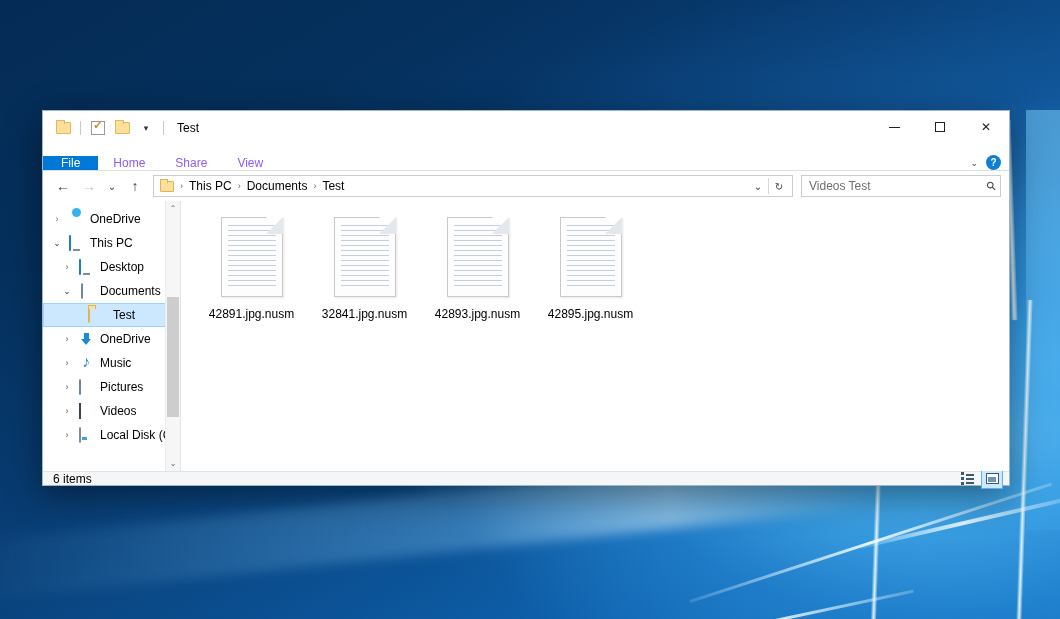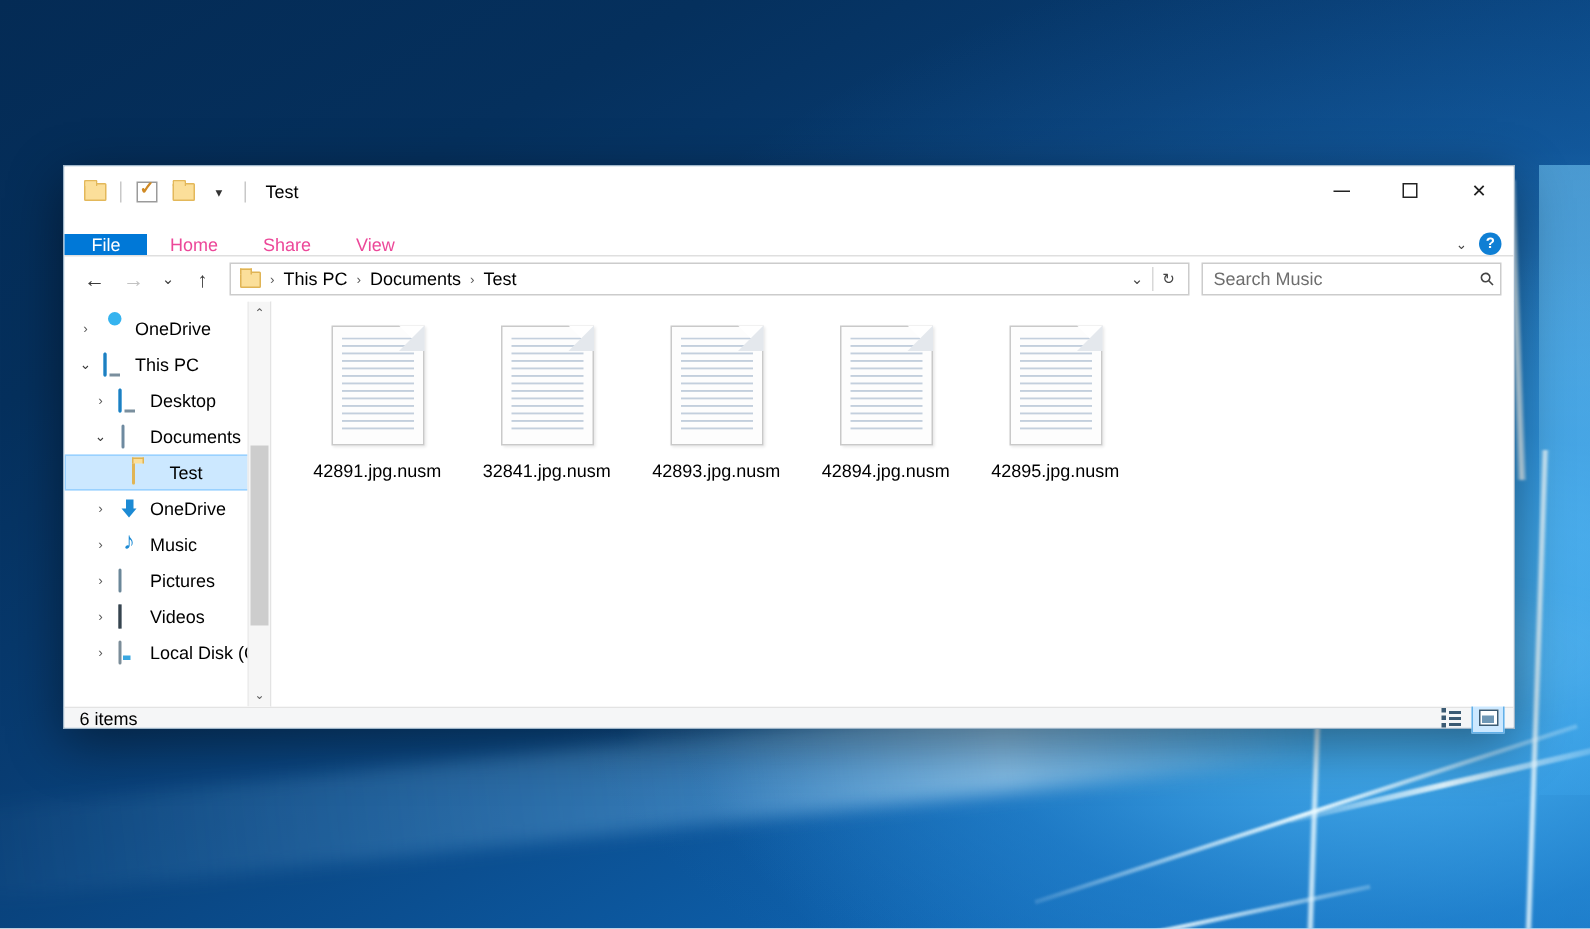--- a/index.html
+++ b/index.html
@@ -111,21 +111,21 @@
 
   
   #ribbon {
     height: 26px; background: #ffffff;
     display: flex; align-items: flex-end;
     border-bottom: 1px solid #dfdfdf; flex: none;
     position: relative;
   }
   .rtab {
     padding: 0 15px; display: flex; align-items: center;
-    font-size: 12px; color: #ec4899;
+    font-size: 12px; color: #8b5cf6;
   }
   #tab-file {
     background: #0078d7; color: #fff; padding: 0 18px;
   }
   #ribbon-right {
     margin-left: auto; display: flex; align-items: center;
     gap: 8px; padding-right: 8px;
   }
   #ribbon-expand { font-size: 9px; color: #444; }
   #help-ico {
@@ -420,21 +420,21 @@
         <span class="crumb">Documents</span>
         <span class="crumb-sep">›</span>
         <span class="crumb">Test</span>
       </div>
       <div class="addr-tool">⌄</div>
       <div id="addr-split"></div>
       <div class="addr-tool">↻</div>
     </div>
 
     <div id="searchbox">
-      <div id="search-ph">Search Music</div>
+      <div id="search-ph">Videos Test</div>
       <div id="search-ico">⚲</div>
     </div>
   </div>
 
   <div id="bodyrow">
 
     <div id="sidebar">
 
       <div class="navitem" style="padding-left:6px">
         <span class="chev">›</span>
@@ -523,27 +523,20 @@
         </div>
 
         <div class="fileitem">
           <div class="fileicon">
             <div class="filelines"></div>
               <div class="foldcorner"></div>
           </div>
           <div class="filename">42893.jpg.nusm</div>
         </div>
 
-        <div class="fileitem">
-          <div class="fileicon">
-            <div class="filelines"></div>
-              <div class="foldcorner"></div>
-          </div>
-          <div class="filename">42894.jpg.nusm</div>
-        </div>
 
         <div class="fileitem">
           <div class="fileicon">
             <div class="filelines"></div>
               <div class="foldcorner"></div>
           </div>
           <div class="filename">42895.jpg.nusm</div>
         </div>
 
       </div>

